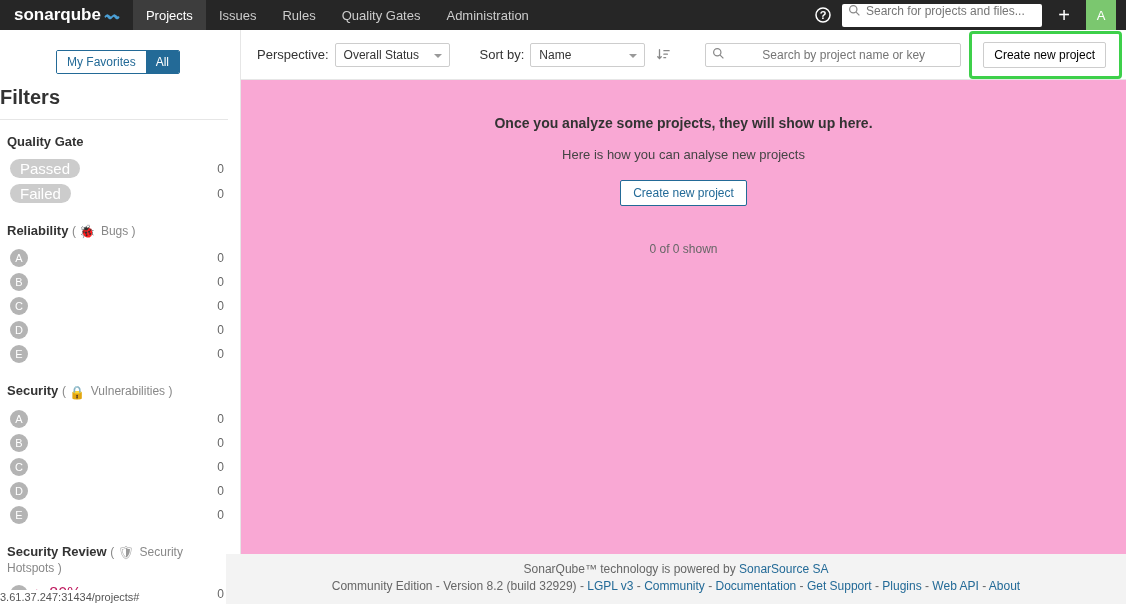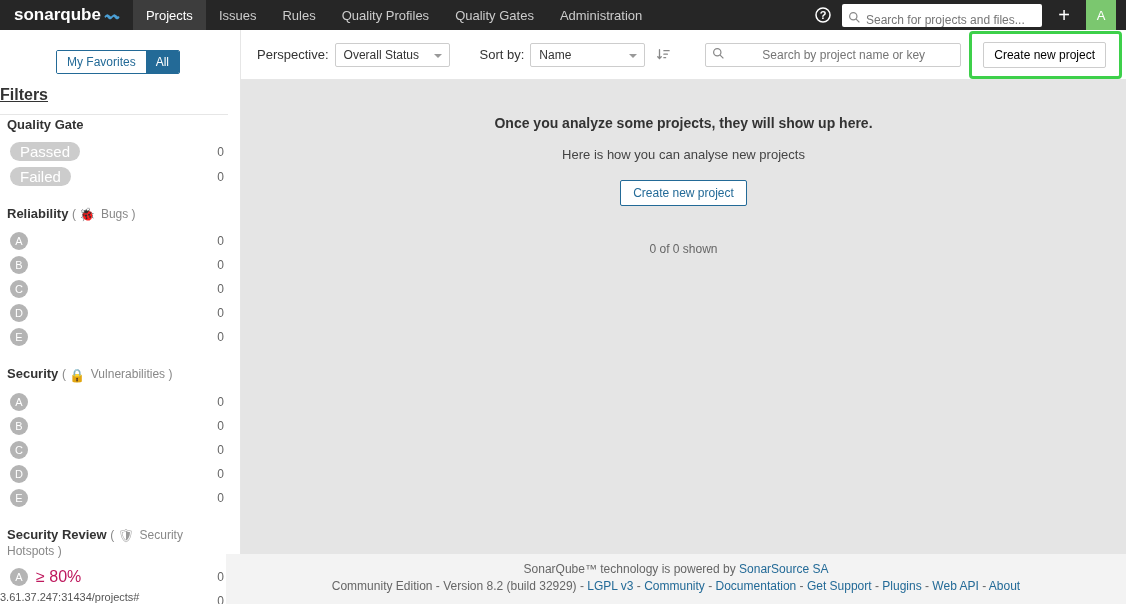--- a/index.html
+++ b/index.html
@@ -7,21 +7,21 @@
     
     
     .top-nav { background: #262626; height: 30px; display: flex; align-items: center; padding: 0 10px 0 0; }
     .logo { color: #fff; font-size: 17px; font-weight: 700; padding: 0 14px; height: 30px; display: flex; align-items: center; }
     .logo-wave { display: inline-block; margin-left: 4px; color: #4b9fd5; font-size: 14px; }
     .nav-items { display: flex; height: 30px; }
     .nav-item { color: #cccccc; padding: 0 13px; height: 30px; display: flex; align-items: center; cursor: pointer; font-size: 13px; }
     .nav-item.active { background: #3d3d3d; color: #fff; }
     .nav-right { margin-left: auto; display: flex; align-items: center; gap: 8px; }
     .help-icon { color: #fff; width: 22px; height: 22px; display: flex; align-items: center; justify-content: center; cursor: pointer; }
-    .global-search { width: 200px; height: 23px; background: #fff; border-radius: 2px; display: flex; align-items: flex-end; padding: 0 6px; }
+    .global-search { width: 200px; height: 23px; background: #fff; border-radius: 2px; display: flex; align-items: flex-start; padding: 0 6px; }
     .global-search input { border: none; outline: none; width: 100%; font-size: 12px; color: #777; background: transparent; }
     .search-glyph { color: #999; margin-right: 5px; }
     .plus-btn { color: #fff; width: 28px; height: 30px; display: flex; align-items: center; justify-content: center; cursor: pointer; font-size: 20px; font-weight: 300; }
     .avatar { width: 30px; height: 30px; background: #7bc76f; color: #fff; display: flex; align-items: center; justify-content: center; font-weight: 500; cursor: pointer; }
     
     
     .sub-bar { height: 50px; background: #fff; border-bottom: 1px solid #e6e6e6; display: flex; align-items: center; padding: 0 20px 0 256px; position: relative; }
     .fav-toggle { position: absolute; left: 56px; top: 50px; display: flex; border: 1px solid #236a97; border-radius: 2px; overflow: hidden; font-size: 12px; }
     .fav-btn { padding: 4px 10px; cursor: pointer; }
     .fav-btn.fav { background: #fff; color: #236a97; }
@@ -36,34 +36,34 @@
     .proj-search { width: 256px; height: 24px; border: 1px solid #cdcdcd; border-radius: 2px; display: flex; align-items: center; padding: 0 6px; gap: 32px; }
     .proj-search input { border: none; outline: none; width: 100%; font-size: 12px; color: #888; }
     .create-btn-wrap { margin-left: auto; position: relative; }
     .create-highlight { position: absolute; border: 3px solid #3dd04a; border-radius: 4px; top: -11px; left: -14px; right: -16px; bottom: -11px; }
     .create-btn { background: #fff; border: 1px solid #cdcdcd; padding: 5px 10px; cursor: pointer; font-size: 12px; border-radius: 2px; position: relative; z-index: 1; }
     
     
     .main-wrap { display: flex; height: calc(604px - 30px); }
     .sidebar { width: 240px; padding: 50px 0 0 0; overflow-y: auto; }
     .sidebar-inner { padding: 0 12px 0 0; }
-    .filters-title { font-size: 16px; font-weight: 600; padding: 6px 0 10px 0; border-bottom: 1px solid #e6e6e6; color: #333; margin-bottom: 2px; text-decoration: underline; }
+    .filters-title { font-size: 20px; font-weight: 600; padding: 6px 0 10px 0; border-bottom: 1px solid #e6e6e6; color: #333; margin-bottom: 14px; }
     .filter-section { margin-bottom: 18px; }
     .filter-heading { font-weight: 600; font-size: 13px; color: #333; margin-bottom: 8px; padding-left: 7px; }
     .filter-heading-sub { color: #888; font-weight: 400; font-size: 12px; }
     .filter-row { display: flex; align-items: center; justify-content: space-between; padding: 2px 4px 2px 10px; margin-bottom: 2px; }
     .pill { background: #ccc; color: #fff; border-radius: 10px; padding: 1px 10px; font-size: 15px; }
     .filter-count { color: #666; font-size: 12px; }
     .rating-row { display: flex; align-items: center; justify-content: space-between; padding: 2px 4px 2px 10px; margin-bottom: 2px; }
     .rating-badge { width: 18px; height: 18px; border-radius: 50%; background: #b4b4b4; color: #fff; display: flex; align-items: center; justify-content: center; font-size: 11px; font-weight: 500; }
     .rating-label { flex: 1; margin-left: 8px; font-size: 16px; color: #be185d; }
     .mini-icon { color: #999; font-size: 13px; margin-right: 2px; vertical-align: middle; }
     
     
-    .content { flex: 1; background: #e5e5e5; border-left: 1px solid #e6e6e6; position: relative; padding-top: 50px; }
+    .content { flex: 1; background: #f9a8d4; border-left: 1px solid #e6e6e6; position: relative; padding-top: 50px; }
     .empty-state { text-align: center; padding-top: 35px; }
     .empty-title { font-weight: 600; font-size: 14px; color: #333; margin-bottom: 16px; }
     .empty-sub { font-size: 13px; color: #444; margin-bottom: 18px; }
     .empty-btn { display: inline-block; border: 1px solid #236a97; color: #236a97; background: #fff; padding: 5px 12px; border-radius: 2px; font-size: 12px; cursor: pointer; }
     .shown-text { margin-top: 36px; font-size: 12px; color: #666; }
     
     
     .footer { position: absolute; bottom: 0; left: 226px; right: 0; text-align: center; padding: 8px 0; background: #f3f3f3; font-size: 12px; color: #666; }
     .footer a, .footer .flink { color: #236a97; cursor: pointer; }
     .footer-line { margin-bottom: 3px; }
@@ -75,21 +75,20 @@
 
 <div class="top-nav">
   <div class="logo">
     <span>sonarqube</span>
     <span class="logo-wave">〰</span>
   </div>
   <div class="nav-items">
     <div class="nav-item active">Projects</div>
     <div class="nav-item">Issues</div>
     <div class="nav-item">Rules</div>
-    <div class="nav-item">Quality Profiles</div>
     <div class="nav-item">Quality Gates</div>
     <div class="nav-item">Administration</div>
   </div>
   <div class="nav-right">
     <div class="help-icon">
       <svg width="16" height="16" viewBox="0 0 16 16">
           <circle cx="8" cy="8" r="7" fill="none" stroke="#fff" stroke-width="1.5"></circle>
           <text x="8" y="12" text-anchor="middle" fill="#fff" font-size="11" font-weight="bold">?</text>
         </svg>
     </div>

